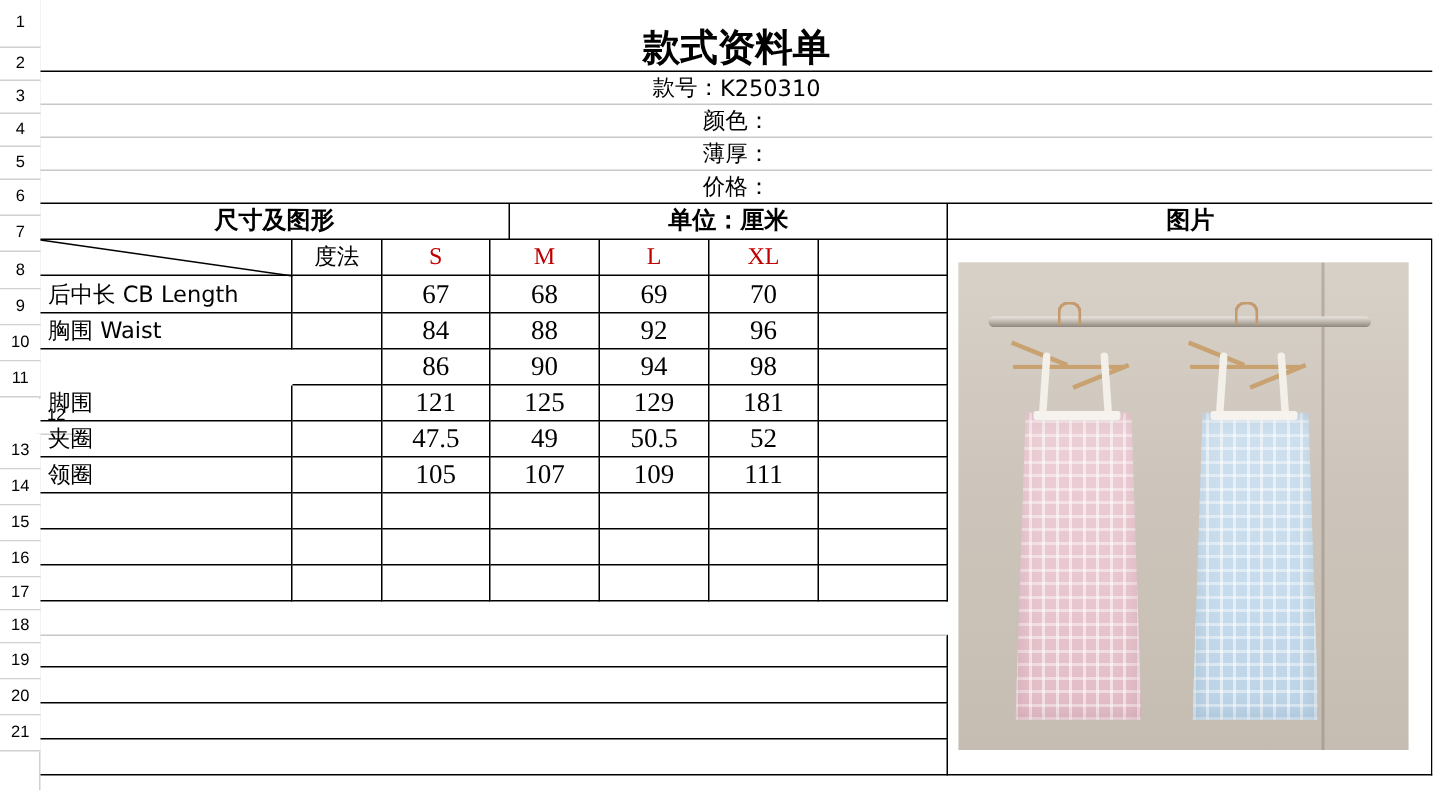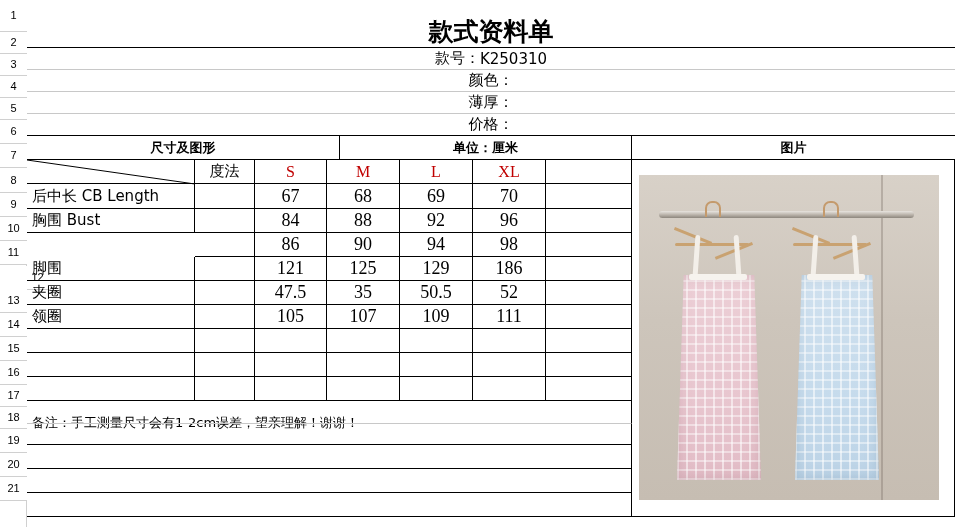--- a/index.html
+++ b/index.html
@@ -70,21 +70,21 @@
   .title {
     font-size: 25px;
     font-weight: bold;
     font-family: "DejaVu Sans", sans-serif;
   }
   .sub {
     font-size: 15px;
     font-family: "DejaVu Sans", sans-serif;
   }
   .hdr {
-    font-size: 13px;
+    font-size: 16px;
     font-weight: bold;
     font-family: Liberation Mono, monospace;
   }
   .sizehdr {
     font-size: 16px;
     color: #c00000;
     font-family: "Liberation Serif", serif;
   }
   .rowlabel {
     font-size: 15px;
@@ -228,47 +228,47 @@
     </svg>
 
     <div class="cell left bb br rowlabel" style="left:0px;top:168px;width:168px;height:25px;">后中长 CB Length</div>
     <div class="cell bb br" style="left:168px;top:168px;width:60px;height:25px;"></div>
     <div class="cell center bb br num" style="left:228px;top:168px;width:72px;height:25px;">67</div>
     <div class="cell center bb br num" style="left:300px;top:168px;width:73px;height:25px;">68</div>
     <div class="cell center bb br num" style="left:373px;top:168px;width:73px;height:25px;">69</div>
     <div class="cell center bb br num" style="left:446px;top:168px;width:73px;height:25px;">70</div>
     <div class="cell bb br" style="left:519px;top:168px;width:86px;height:25px;"></div>
 
-    <div class="cell left bb br rowlabel" style="left:0px;top:193px;width:168px;height:24px;">胸围  Bust</div>
+    <div class="cell left bb br rowlabel" style="left:0px;top:193px;width:168px;height:24px;">胸围  Waist</div>
     <div class="cell bb br" style="left:168px;top:193px;width:60px;height:24px;"></div>
     <div class="cell center bb br num" style="left:228px;top:193px;width:72px;height:24px;">84</div>
     <div class="cell center bb br num" style="left:300px;top:193px;width:73px;height:24px;">88</div>
     <div class="cell center bb br num" style="left:373px;top:193px;width:73px;height:24px;">92</div>
     <div class="cell center bb br num" style="left:446px;top:193px;width:73px;height:24px;">96</div>
     <div class="cell bb br" style="left:519px;top:193px;width:86px;height:24px;"></div>
 
     <div class="cell bb br" style="left:168px;top:217px;width:60px;height:24px;"></div>
     <div class="cell center bb br num" style="left:228px;top:217px;width:72px;height:24px;">86</div>
     <div class="cell center bb br num" style="left:300px;top:217px;width:73px;height:24px;">90</div>
     <div class="cell center bb br num" style="left:373px;top:217px;width:73px;height:24px;">94</div>
     <div class="cell center bb br num" style="left:446px;top:217px;width:73px;height:24px;">98</div>
     <div class="cell bb br" style="left:519px;top:217px;width:86px;height:24px;"></div>
 
     <div class="cell left bb br rowlabel" style="left:0px;top:241px;width:168px;height:24px;">脚围</div>
     <div class="cell bb br" style="left:168px;top:241px;width:60px;height:24px;"></div>
     <div class="cell center bb br num" style="left:228px;top:241px;width:72px;height:24px;">121</div>
     <div class="cell center bb br num" style="left:300px;top:241px;width:73px;height:24px;">125</div>
     <div class="cell center bb br num" style="left:373px;top:241px;width:73px;height:24px;">129</div>
-    <div class="cell center bb br num" style="left:446px;top:241px;width:73px;height:24px;">186</div>
+    <div class="cell center bb br num" style="left:446px;top:241px;width:73px;height:24px;">181</div>
     <div class="cell bb br" style="left:519px;top:241px;width:86px;height:24px;"></div>
 
     <div class="cell left bb br rowlabel" style="left:0px;top:265px;width:168px;height:24px;">夹圈</div>
     <div class="cell bb br" style="left:168px;top:265px;width:60px;height:24px;"></div>
     <div class="cell center bb br num" style="left:228px;top:265px;width:72px;height:24px;">47.5</div>
-    <div class="cell center bb br num" style="left:300px;top:265px;width:73px;height:24px;">35</div>
+    <div class="cell center bb br num" style="left:300px;top:265px;width:73px;height:24px;">49</div>
     <div class="cell center bb br num" style="left:373px;top:265px;width:73px;height:24px;">50.5</div>
     <div class="cell center bb br num" style="left:446px;top:265px;width:73px;height:24px;">52</div>
     <div class="cell bb br" style="left:519px;top:265px;width:86px;height:24px;"></div>
 
     <div class="cell left bb br rowlabel" style="left:0px;top:289px;width:168px;height:24px;">领圈</div>
     <div class="cell bb br" style="left:168px;top:289px;width:60px;height:24px;"></div>
     <div class="cell center bb br num" style="left:228px;top:289px;width:72px;height:24px;">105</div>
     <div class="cell center bb br num" style="left:300px;top:289px;width:73px;height:24px;">107</div>
     <div class="cell center bb br num" style="left:373px;top:289px;width:73px;height:24px;">109</div>
     <div class="cell center bb br num" style="left:446px;top:289px;width:73px;height:24px;">111</div>
@@ -291,21 +291,20 @@
     <div class="cell bb br" style="left:519px;top:337px;width:86px;height:24px;"></div>
 
     <div class="cell left bb br rowlabel" style="left:0px;top:361px;width:168px;height:24px;"></div>
     <div class="cell bb br" style="left:168px;top:361px;width:60px;height:24px;"></div>
     <div class="cell center bb br num" style="left:228px;top:361px;width:72px;height:24px;"></div>
     <div class="cell center bb br num" style="left:300px;top:361px;width:73px;height:24px;"></div>
     <div class="cell center bb br num" style="left:373px;top:361px;width:73px;height:24px;"></div>
     <div class="cell center bb br num" style="left:446px;top:361px;width:73px;height:24px;"></div>
     <div class="cell bb br" style="left:519px;top:361px;width:86px;height:24px;"></div>
 
-    <div class="cell left br note" style="left:0px;top:385px;width:605px;height:44px;">备注：手工测量尺寸会有1-2cm误差，望亲理解！谢谢！</div>
     <div class="cell" style="left:0px;top:407px;width:605px;height:22px;border-top:1px solid #c8c8c8;border-bottom:1px solid #000;border-right:1px solid #000;"></div>
 
     <div class="cell bb br" style="left:0px;top:429px;width:605px;height:24px;"></div>
     <div class="cell bb br" style="left:0px;top:453px;width:605px;height:24px;"></div>
     <div class="cell bb br" style="left:0px;top:477px;width:605px;height:24px;"></div>
 
     <div class="cell" style="left:605px;top:144px;width:323px;height:357px;border-bottom:1px solid #000;">
       <div class="photo" style="left:7px;top:15px;width:300px;height:325px;position:absolute;">
         <div class="ph-wall"></div>
         <div class="ph-seam" style="left:242px;"></div>

